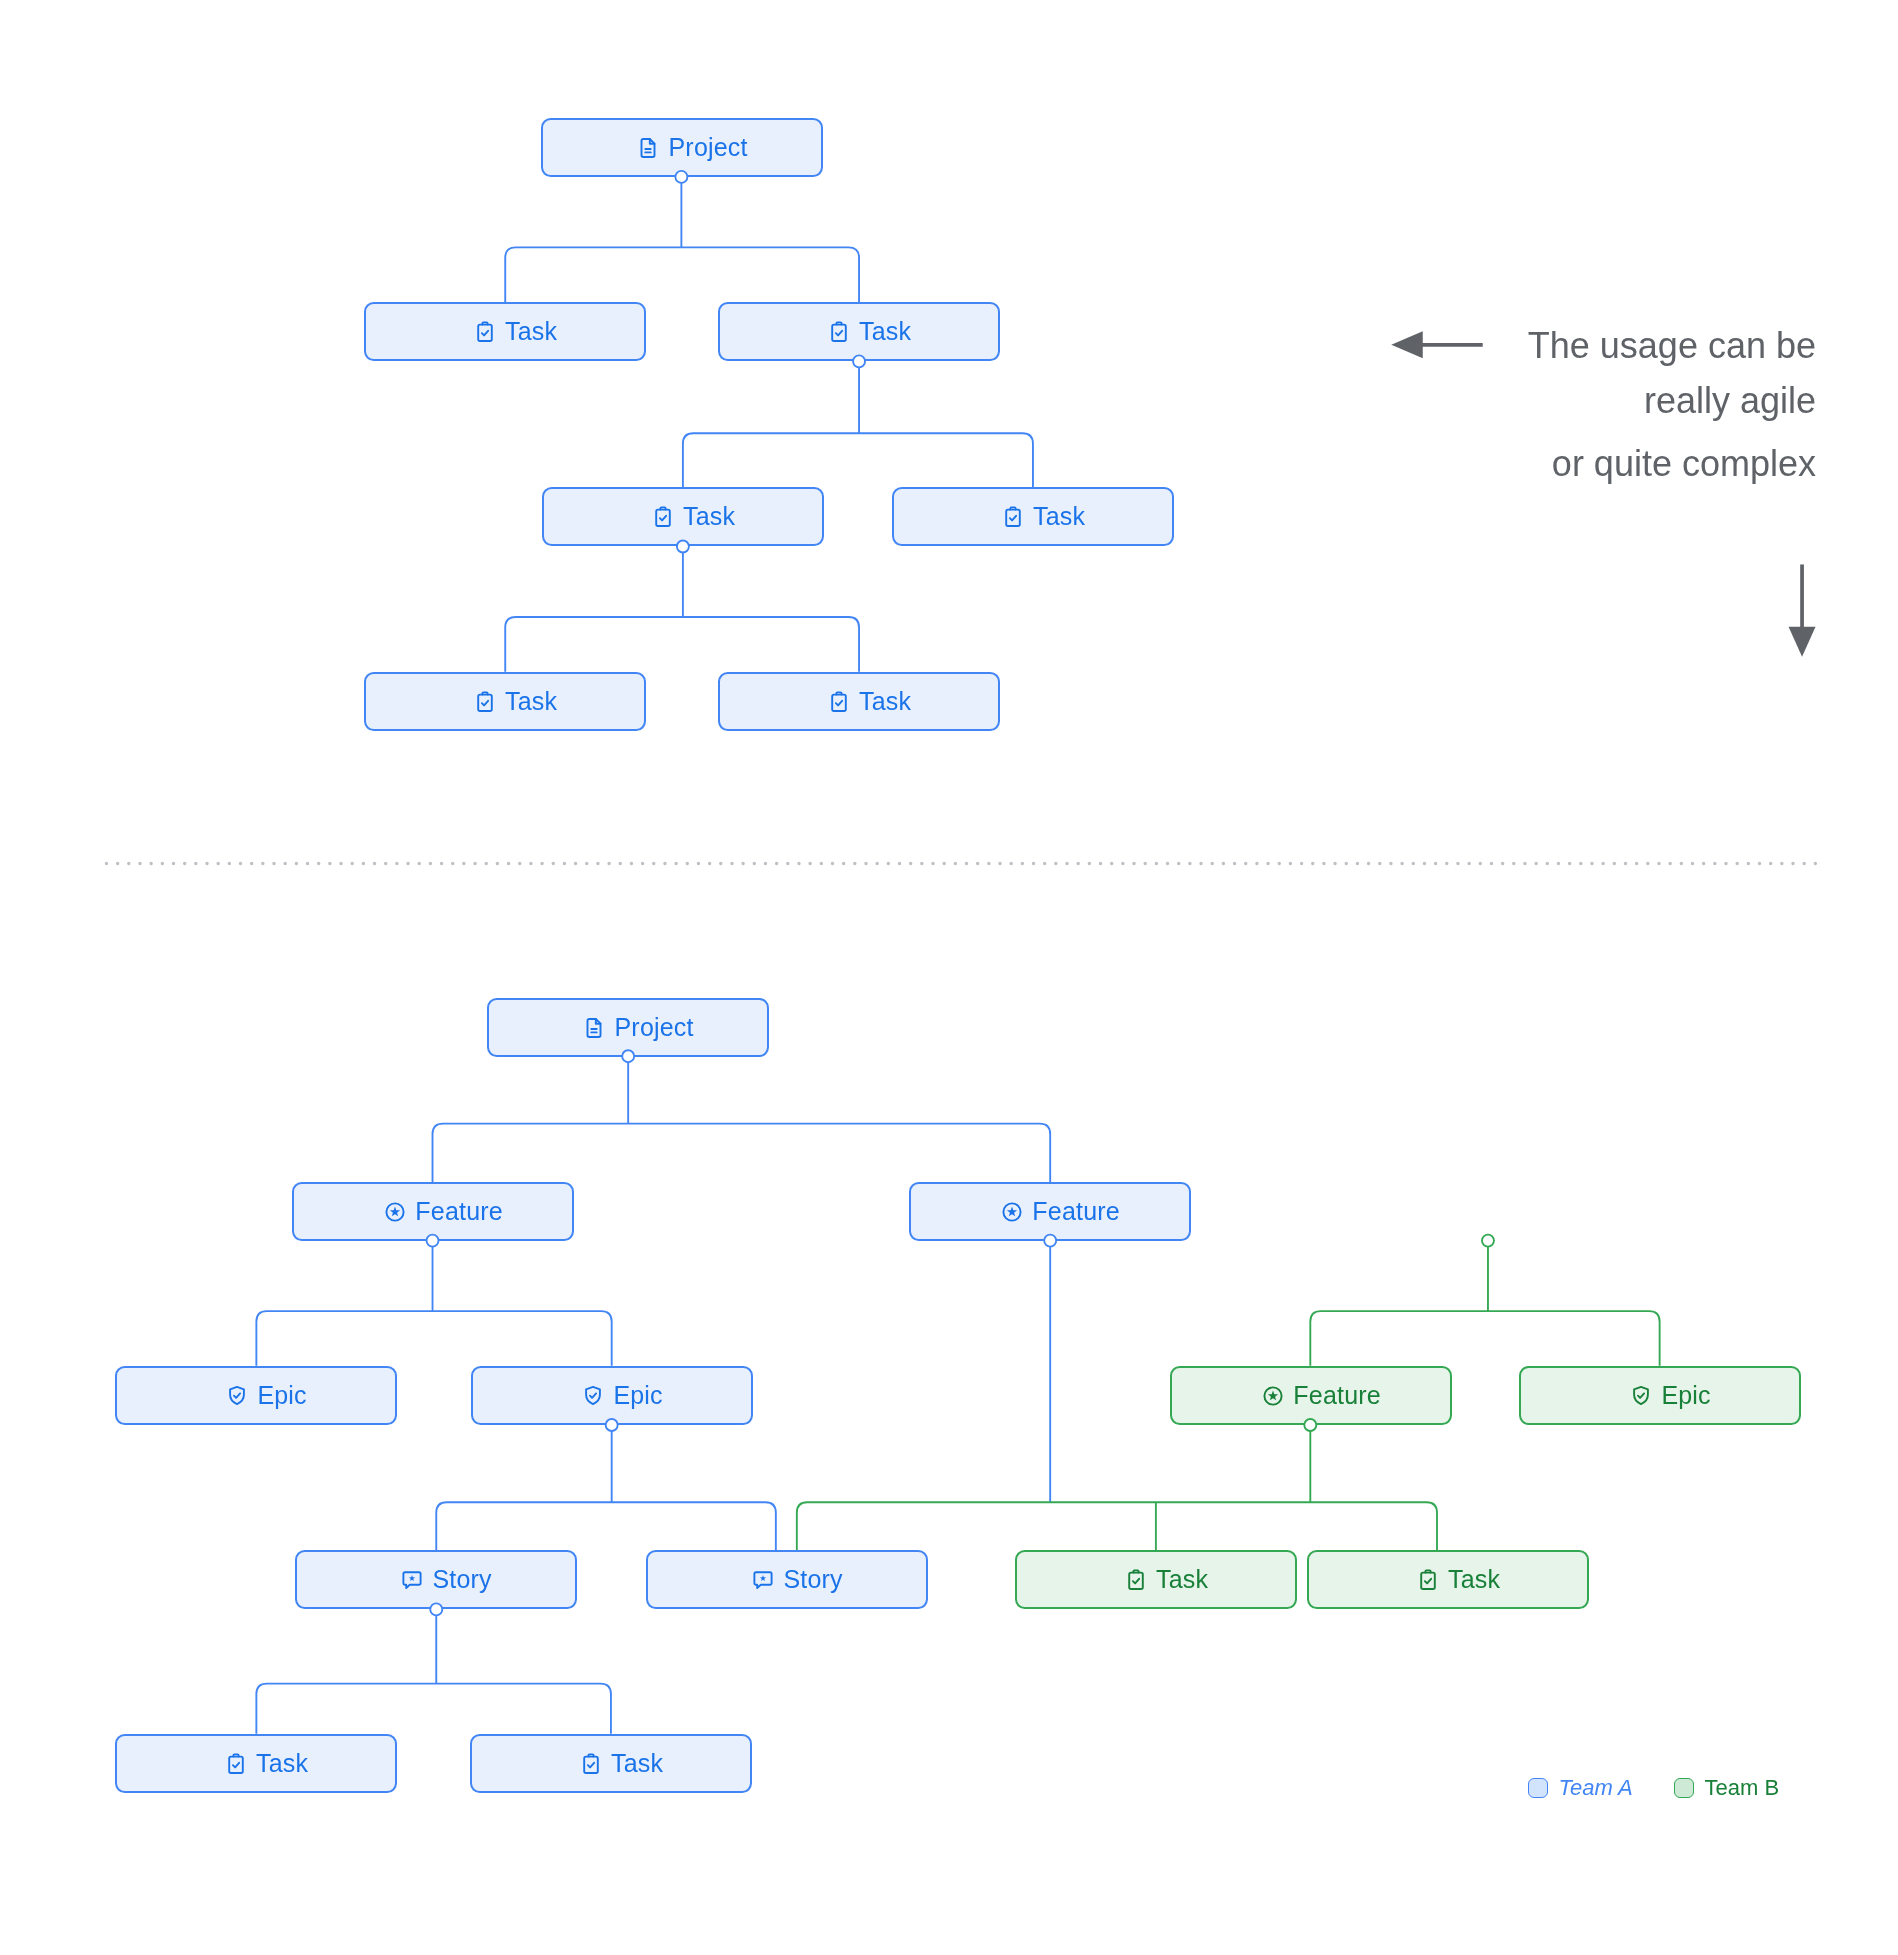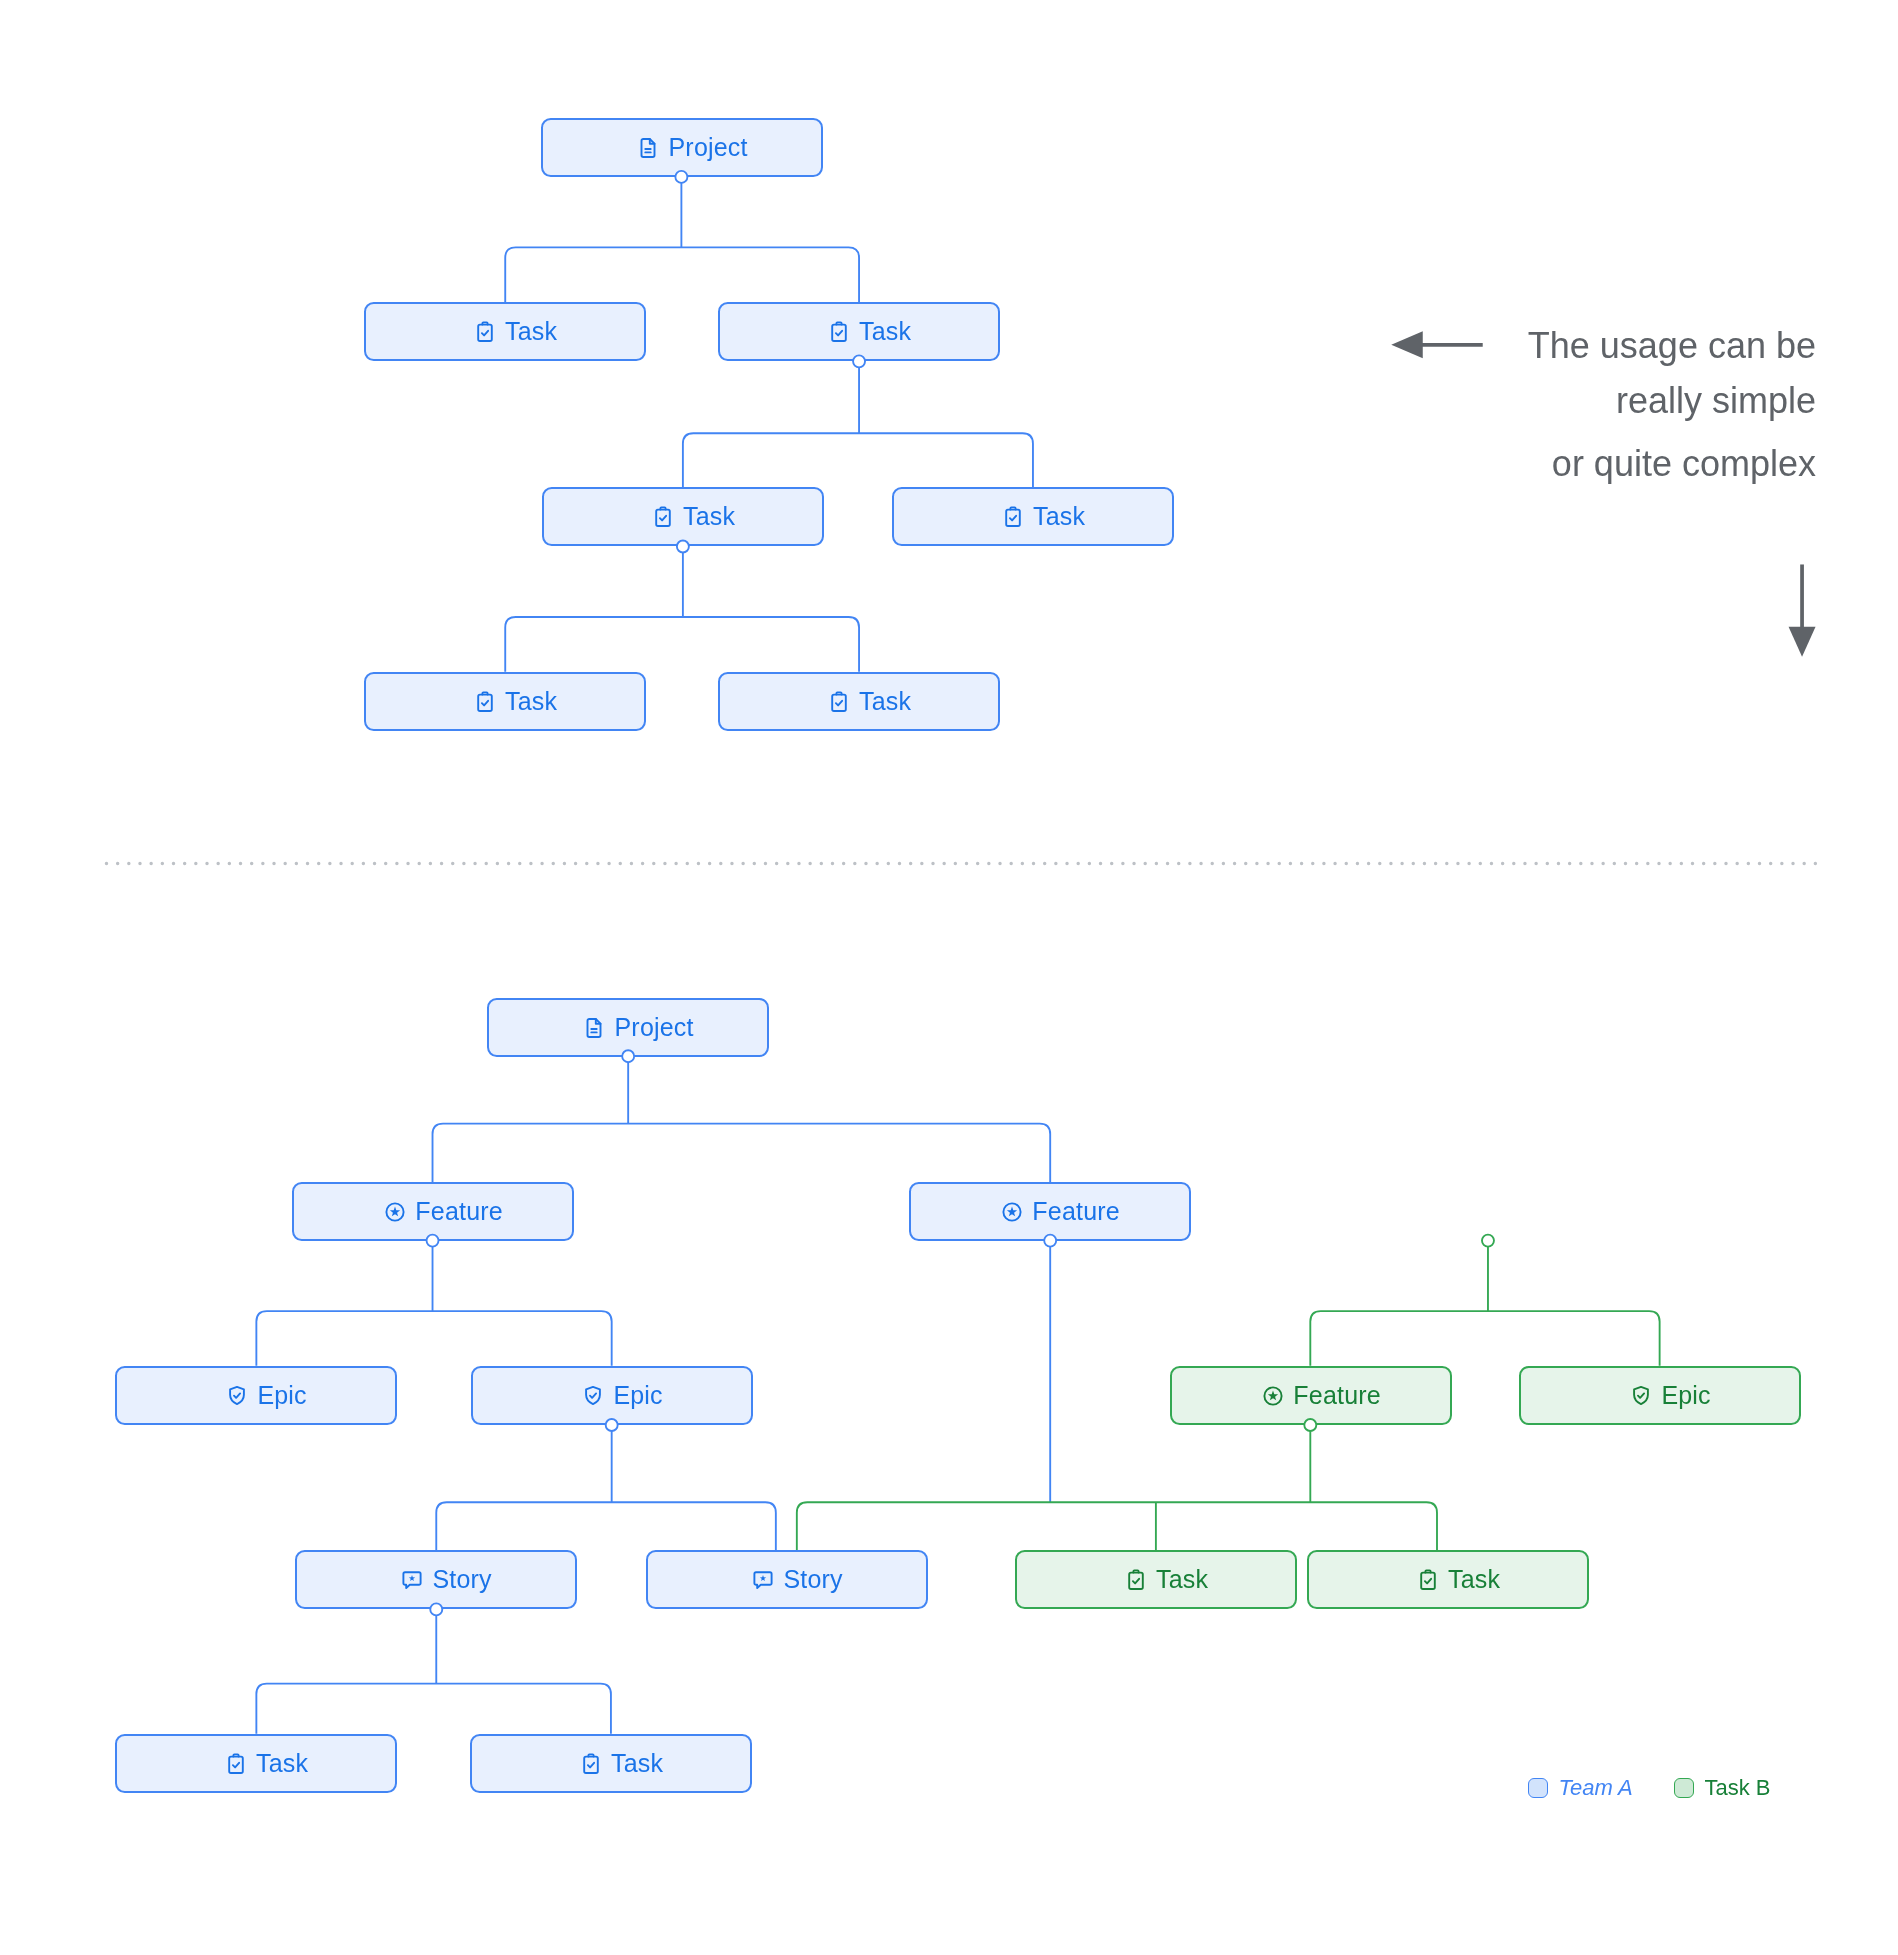--- a/index.html
+++ b/index.html
@@ -254,27 +254,27 @@
       <circle cx="582" cy="2147" r="8"></circle>
     </g>
     <g fill="#ffffff" stroke="#34a853" stroke-width="2.5">
       <circle cx="1985" cy="1655" r="8"></circle>
       <circle cx="1748" cy="1901" r="8"></circle>
     </g>
   </svg>
 
   <div id="annotation">
     <span class="ln">The usage can be</span>
-    <span class="ln">really simple</span>
+    <span class="ln">really agile</span>
     <span class="ln p2">or quite complex</span>
   </div>
 
   <div class="legend-item" id="legend-a">
     <span class="legend-swatch"></span>
     <span>Team A</span>
   </div>
   <div class="legend-item" id="legend-b">
     <span class="legend-swatch"></span>
-    <span>Task B</span>
+    <span>Team B</span>
   </div>
 
 </div>
 
 
 </body></html>

